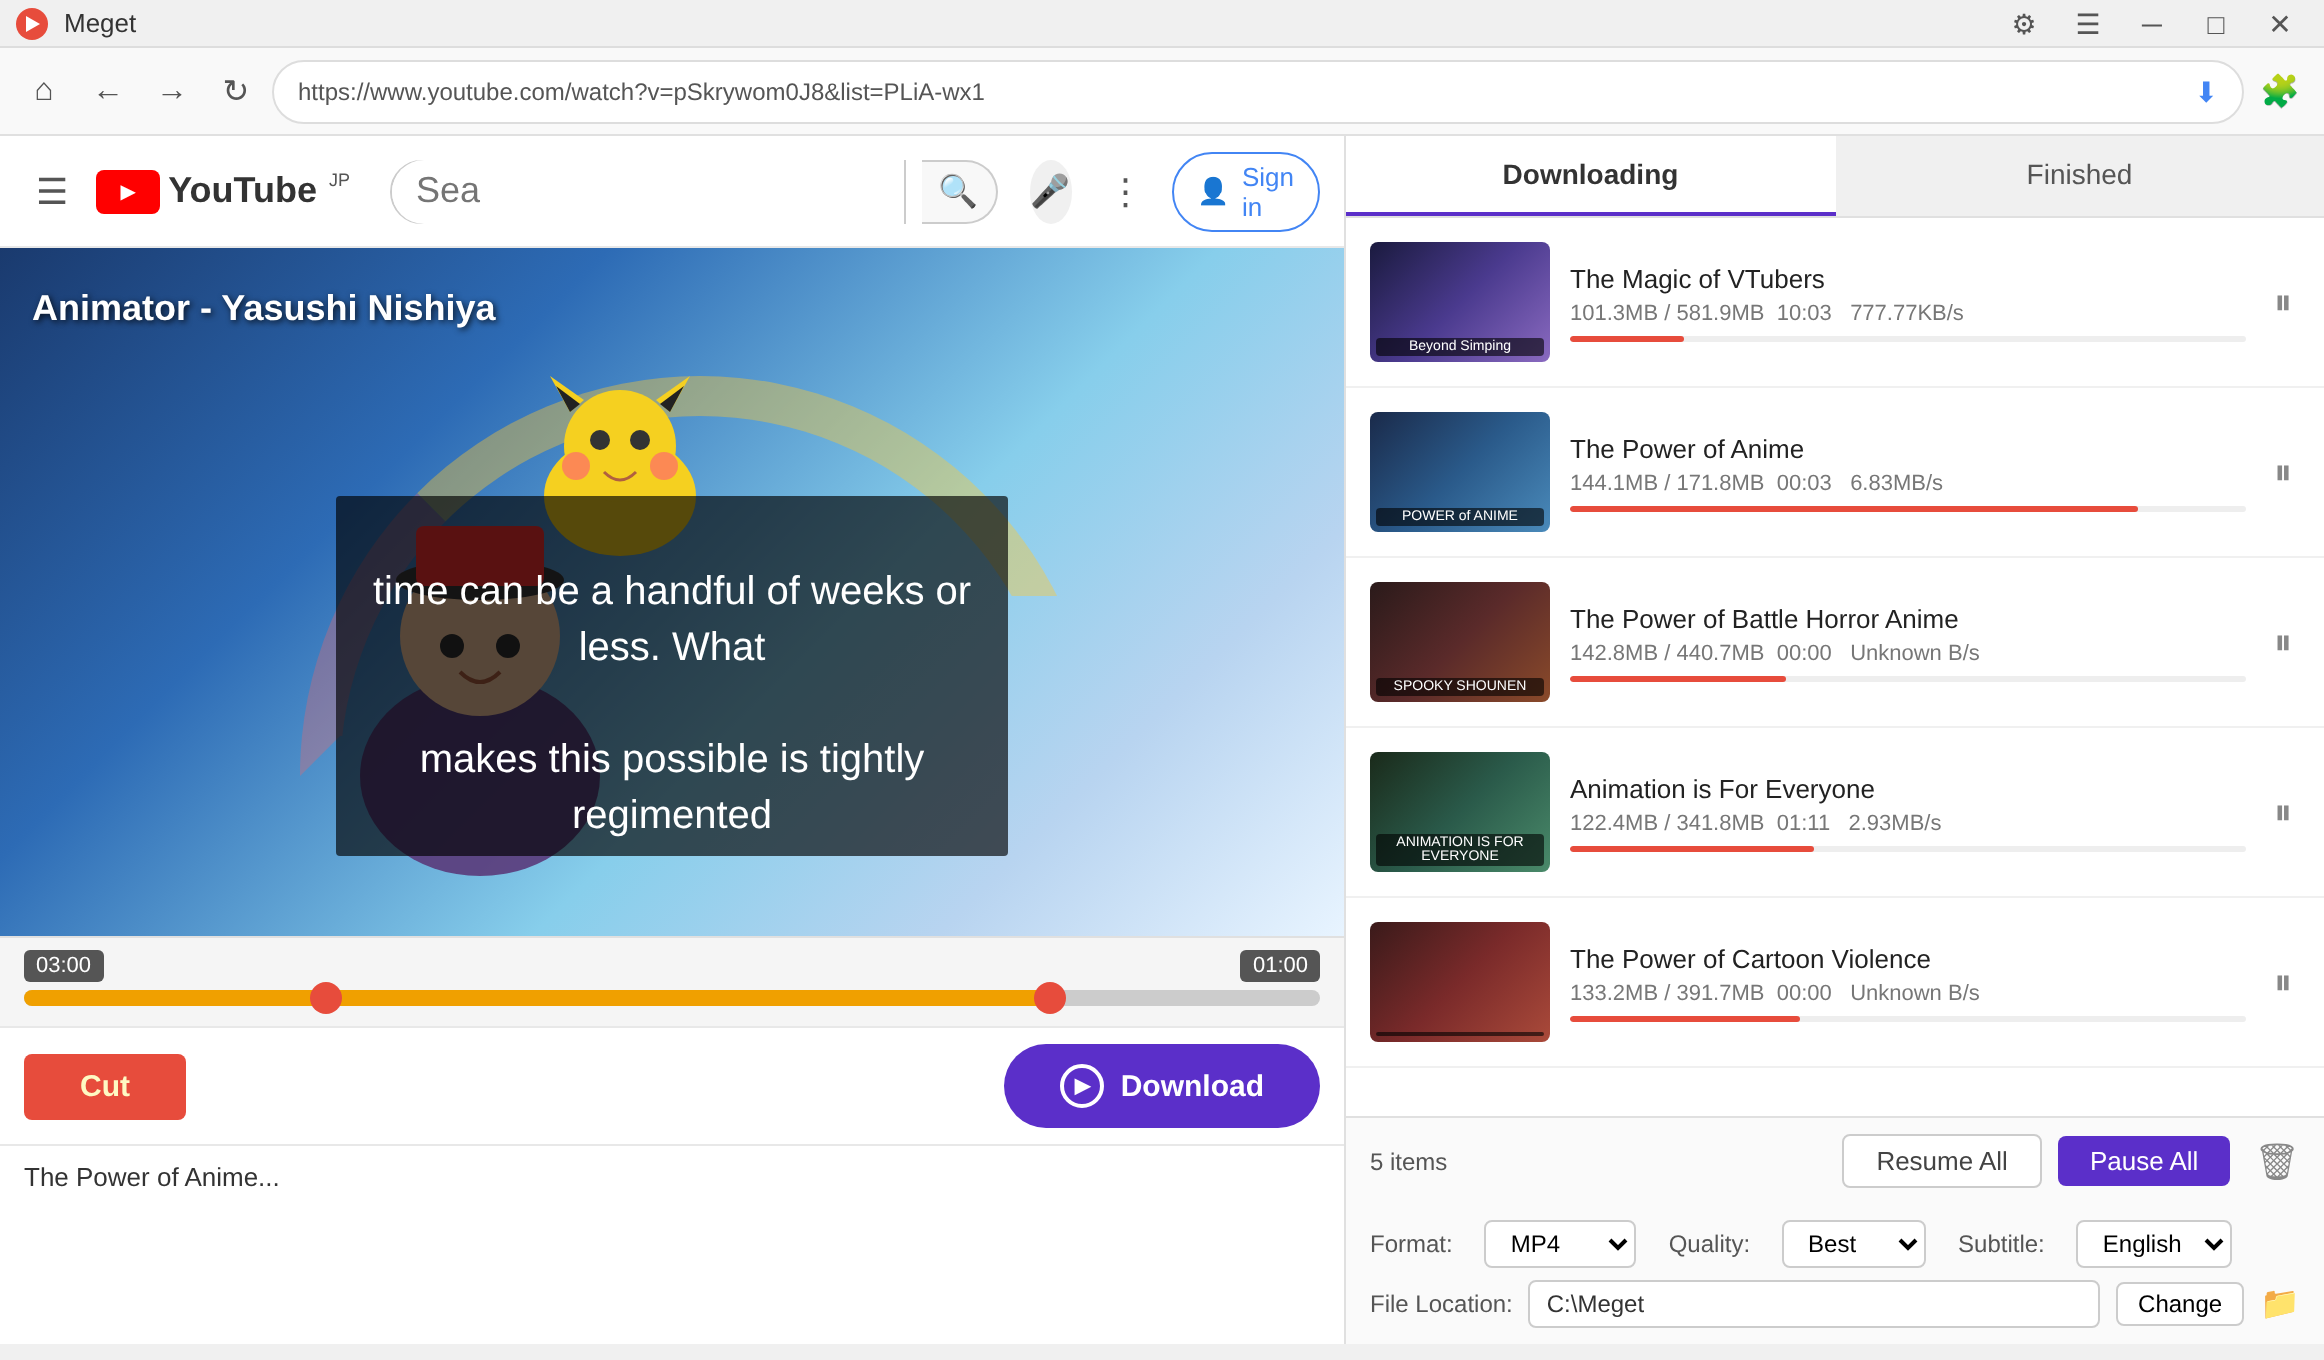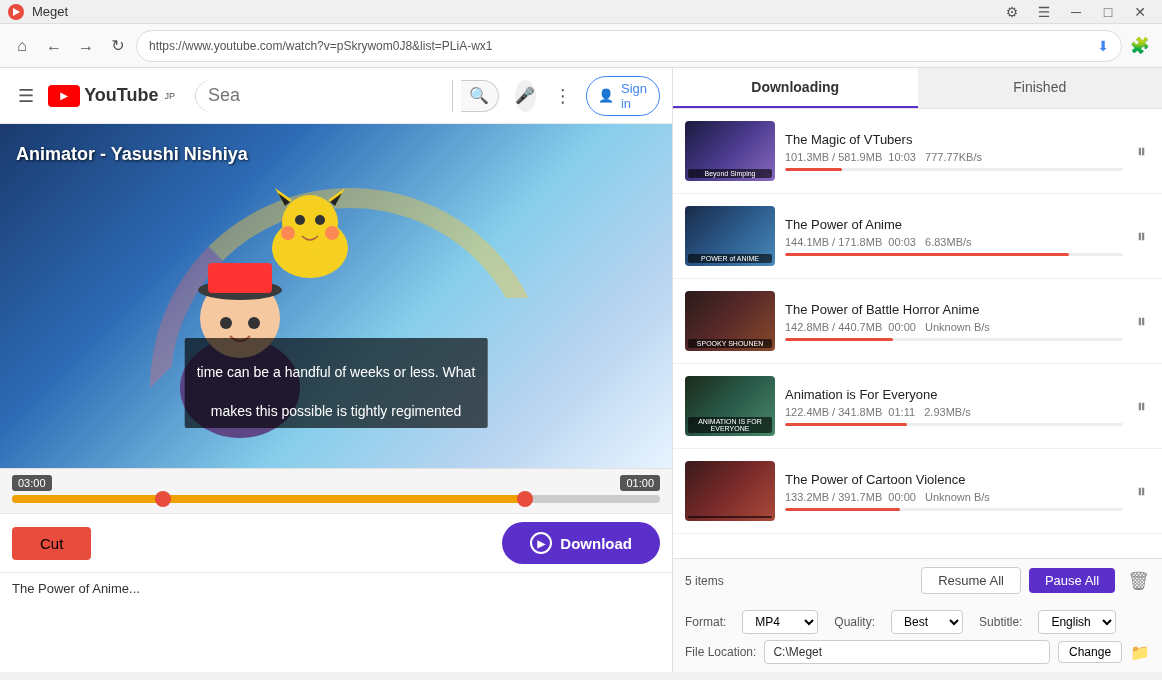--- a/index.html
+++ b/index.html
@@ -56,21 +56,21 @@
     
     .yt-header {
       height: 56px;
       display: flex;
       align-items: center;
       padding: 0 12px;
       gap: 8px;
       border-bottom: 1px solid #e8e8e8;
     }
     .hamburger { font-size: 18px; cursor: pointer; color: #555; padding: 6px; }
-    .yt-logo { display: flex; align-items: center; gap: 4px; cursor: pointer; margin-right: 12px; }
+    .yt-logo { display: flex; gap: 4px; cursor: pointer; margin-right: 12px; }
     .yt-logo-icon { background: #ff0000; border-radius: 4px; width: 32px; height: 22px; display: flex; align-items: center; justify-content: center; }
     .yt-logo-icon::after { content: '▶'; color: white; font-size: 10px; }
     .yt-logo-text { font-size: 18px; font-weight: bold; color: #333; }
     .yt-logo-sup { font-size: 9px; color: #555; vertical-align: super; margin-left: 2px; }
     .search-bar { flex: 1; display: flex; align-items: center; border: 1px solid #ccc; border-radius: 20px 0 0 20px; height: 32px; }
     .search-input { flex: 1; border: none; outline: none; padding: 16px 12px; font-size: 18px; border-radius: 20px 0 0 20px; height: 100%; }
     .search-btn { width: 56px; height: 32px; background: #f8f8f8; border: 1px solid #ccc; border-left: none; border-radius: 0 20px 20px 0; display: flex; align-items: center; justify-content: center; cursor: pointer; }
     .mic-btn { width: 32px; height: 32px; border-radius: 50%; background: #f0f0f0; display: flex; align-items: center; justify-content: center; cursor: pointer; margin-left: 8px; }
     .yt-more { font-size: 18px; color: #555; cursor: pointer; padding: 6px; margin-left: 4px; }
     .sign-in-btn { display: flex; align-items: center; gap: 6px; border: 1px solid #4285f4; border-radius: 20px; padding: 4px 12px; cursor: pointer; color: #4285f4; font-size: 13px; }
@@ -93,21 +93,21 @@
       text-shadow: 1px 1px 3px rgba(0,0,0,0.8);
       z-index: 2;
     }
     .subtitle-bar {
       position: absolute;
       bottom: 40px;
       left: 50%;
       transform: translateX(-50%);
       background: rgba(0,0,0,0.65);
       color: white;
-      font-size: 14px;
+      font-size: 20px;
       padding: 6px 12px;
       text-align: center;
       border-radius: 2px;
       z-index: 2;
       white-space: pre-line;
       line-height: 1.4;
     }
     
     .video-bg {
       width: 100%;
@@ -172,26 +172,26 @@
 
     .bottom-controls {
       display: flex;
       align-items: center;
       justify-content: space-between;
       padding: 8px 12px;
       border-top: 1px solid #e8e8e8;
     }
     .cut-btn {
       background: #e74c3c;
-      color: #000000;
+      color: #fef9c3;
       border: none;
       border-radius: 4px;
       padding: 8px 28px;
       font-size: 15px;
-      font-weight: normal;
+      font-weight: bold;
       cursor: pointer;
     }
     .download-btn {
       background: #5b2fc9;
       color: white;
       border: none;
       border-radius: 22px;
       padding: 10px 28px;
       font-size: 15px;
       font-weight: bold;

